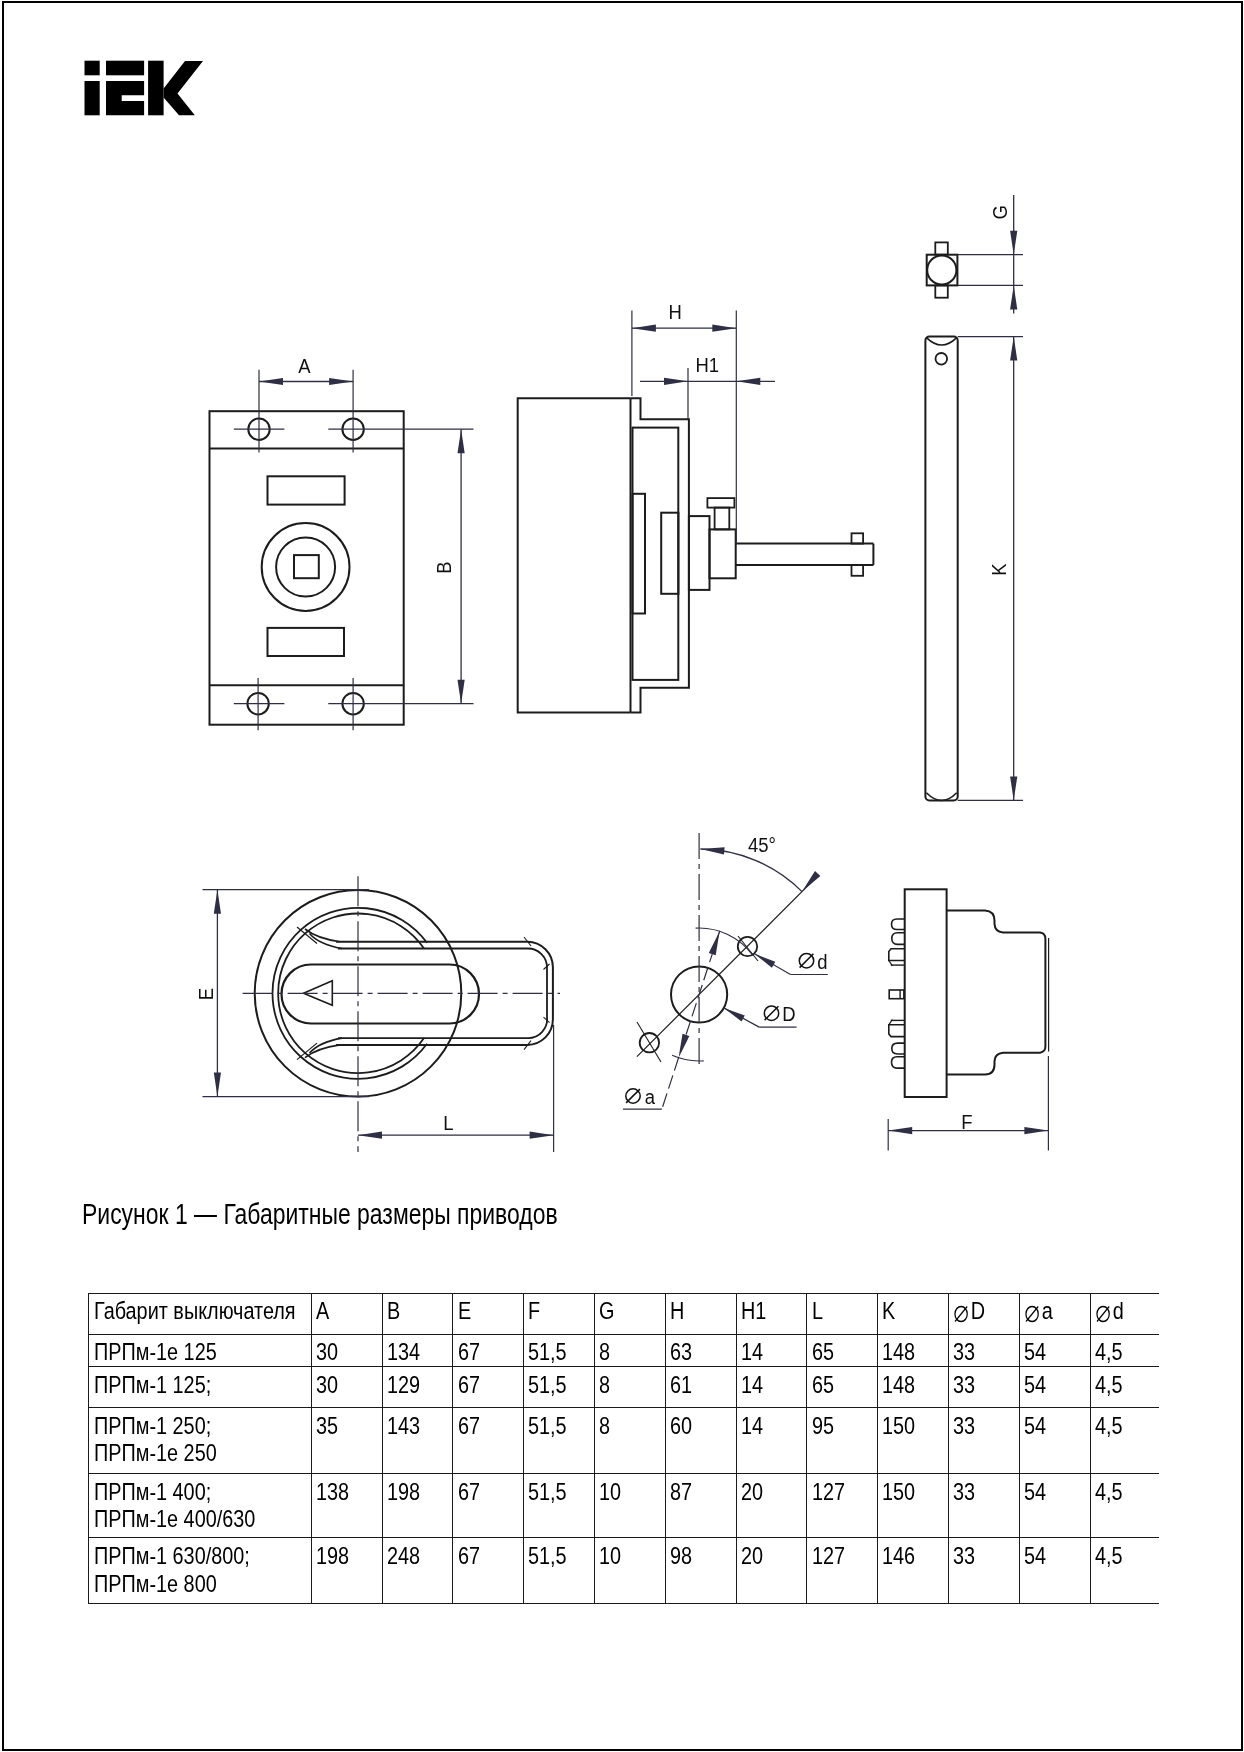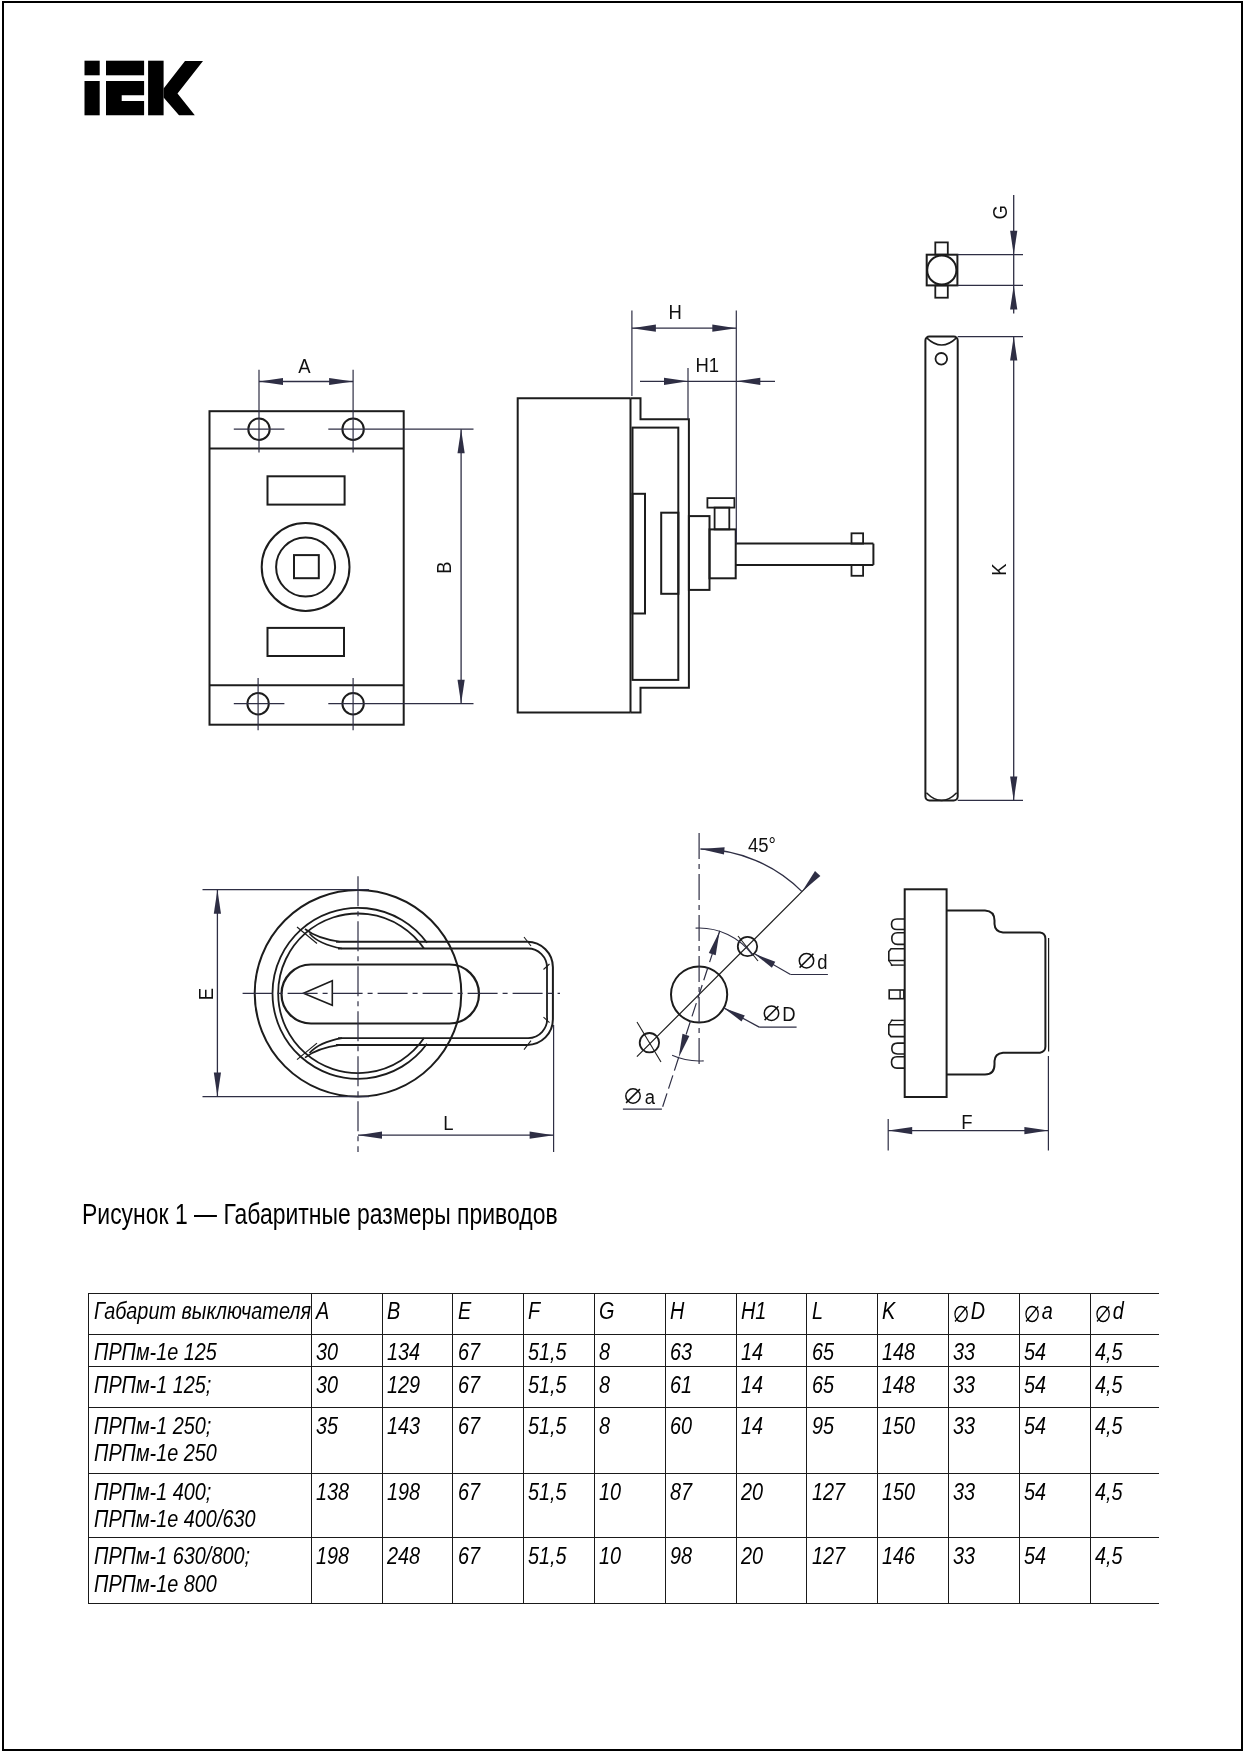--- a/index.html
+++ b/index.html
@@ -1,19 +1,19 @@
 <!DOCTYPE html>
 <html><head><meta charset="utf-8">
 <style>
 html,body{margin:0;padding:0;background:#fff;width:1244px;height:1752px;position:relative;font-family:"Liberation Sans",sans-serif;}
 #frame{position:absolute;left:2px;top:1px;width:1237px;height:1746px;border:2.4px solid #000;}
 #draw{position:absolute;left:0;top:0;}
 #caption{position:absolute;left:81.5px;top:1197.7px;font-size:28.7px;line-height:33px;color:#000;transform:scaleX(0.8);transform-origin:left top;white-space:nowrap;}
 #tblwrap{position:absolute;left:88.4px;top:1292.5px;}
-table{border-collapse:collapse;table-layout:fixed;width:1070.4px;font-style:italic;}
+table{border-collapse:collapse;table-layout:fixed;width:1070.4px;}
 td{border:1.4px solid #1a1a1a;font-size:24.5px;line-height:27.7px;color:#000;padding:3.5px 0 0 4.2px;vertical-align:top;box-sizing:border-box;}
 td:last-child{border-right:none;}
 .cx{transform:scaleX(0.81);transform-origin:left top;white-space:nowrap;}
 .dia{vertical-align:-3.5px;margin-right:1px;}
 </style></head>
 <body>
 <div id="frame"></div>
 <svg id="draw" width="1244" height="1752" viewBox="0 0 1244 1752">
 <g fill="#000">
 <rect x="84.5" y="60.7" width="15.2" height="14.6"></rect>

